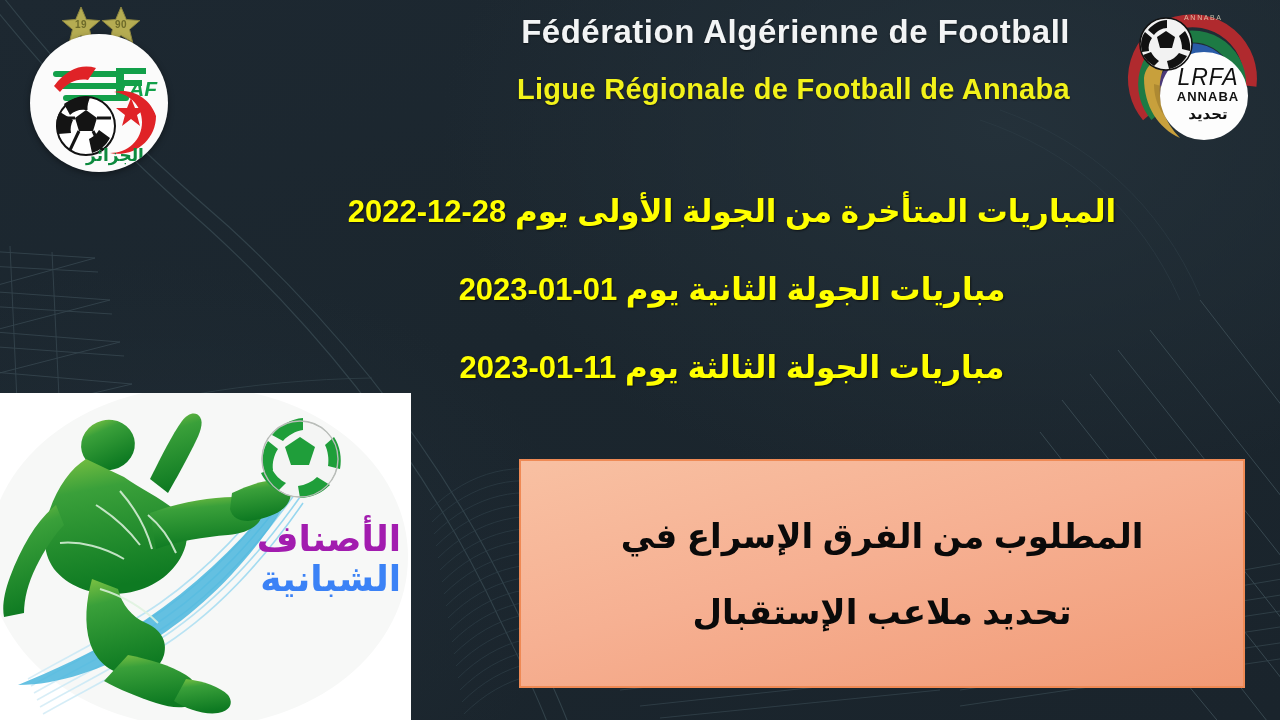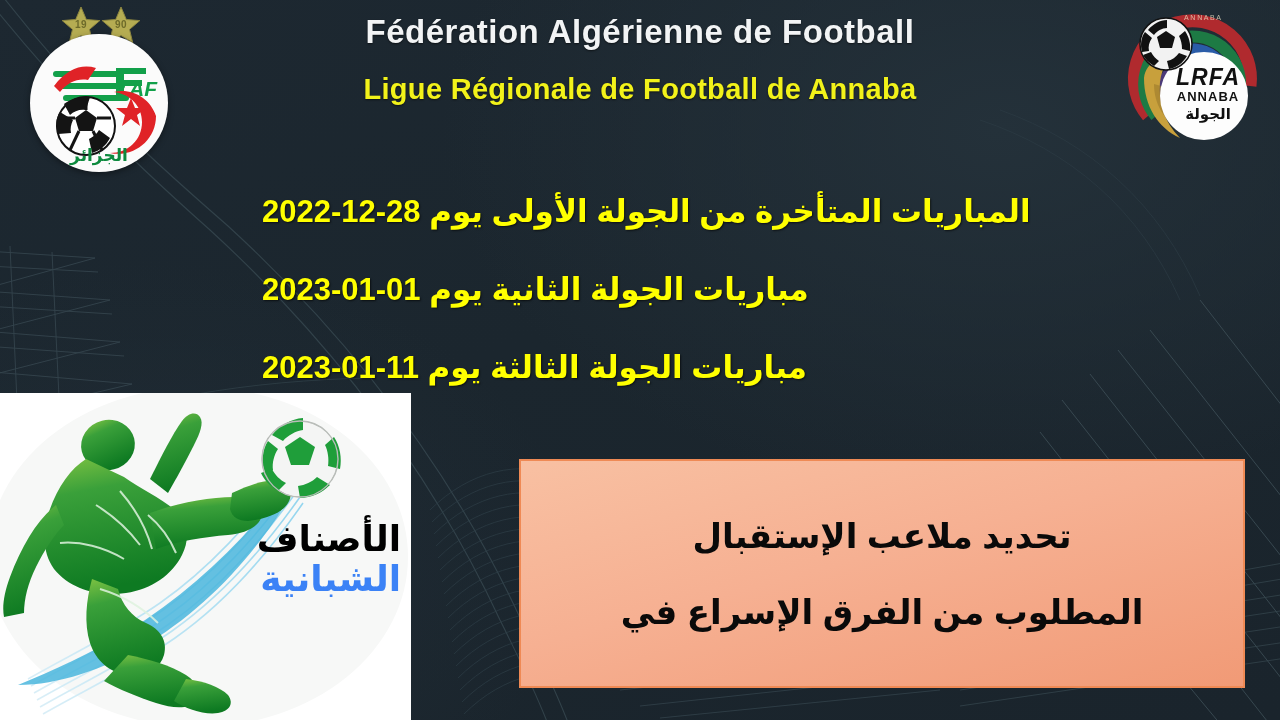--- a/index.html
+++ b/index.html
@@ -17,39 +17,39 @@
       linear-gradient(160deg,#1d2831 0%,#1b262e 45%,#1a242c 100%);
     overflow:hidden;
   }
   
   .bg-art{position:absolute;inset:0;pointer-events:none;}
   .bg-art svg{position:absolute;inset:0;width:1280px;height:720px;}
 
   
   .header{
     position:absolute;left:210px;top:14px;width:860px;
-    text-align:center;
+    text-align:right;
   }
   .title-main{
     font-size:33px;font-weight:bold;color:#f2f4f5;
     letter-spacing:.5px;line-height:1.12;
     text-shadow:0 1px 2px rgba(0,0,0,.55);
     white-space:nowrap;
   }
   .title-sub{
     font-size:29px;font-weight:bold;color:#f2f21a;
     letter-spacing:.3px;line-height:1.2;margin-top:21px;
     text-shadow:0 1px 2px rgba(0,0,0,.55);
     white-space:nowrap;
   }
 
   
   .announcements{
     position:absolute;right:78px;top:196px;width:940px;
-    direction:rtl;text-align:left;
+    direction:rtl;text-align:center;
   }
   .ann-line{
     font-size:31px;font-weight:bold;color:#ffff00;
     line-height:1.0;margin-bottom:47px;
     text-shadow:1px 1px 2px rgba(0,0,0,.6);
     white-space:nowrap;
   }
   .ann-line:last-child{margin-bottom:0;}
 
   
@@ -83,50 +83,50 @@
     font-size:10px;font-weight:bold;color:#6d6a2a;letter-spacing:.5px;
   }
   .faf-disc{
     position:absolute;left:6px;top:28px;width:138px;height:138px;
     border-radius:50%;background:#fbfbfb;
     box-shadow:0 2px 6px rgba(0,0,0,.4);
     overflow:hidden;
   }
   .faf-disc svg{position:absolute;left:0;top:0;}
   .faf-algerie{
-    position:absolute;left:0;bottom:6px;width:138px;text-align:center;
+    position:absolute;left:16px;bottom:6px;width:138px;text-align:center;
     font-size:17px;font-weight:bold;color:#0c8a3e;direction:rtl;
   }
 
   
   .lrfa-crest{position:absolute;left:1118px;top:4px;width:152px;height:152px;}
   .lrfa-crest svg{position:absolute;left:0;top:0;}
   .lrfa-txt{
     position:absolute;left:40px;top:62px;width:100px;text-align:center;
     color:#111;
   }
-  .lrfa-abbr{font-size:23px;font-weight:bold;font-style:italic;letter-spacing:1px;line-height:1;}
+  .lrfa-abbr{font-size:23px;font-weight:normal;font-style:italic;letter-spacing:1px;line-height:1;}
   .lrfa-city{font-size:13px;font-weight:bold;letter-spacing:1px;line-height:1.25;}
   .lrfa-ar{font-size:15px;font-weight:bold;direction:rtl;line-height:1.2;}
 
   
   .youth-panel{
     position:absolute;left:0;top:393px;width:411px;height:327px;
     background:#ffffff;overflow:hidden;
   }
   .youth-disc{
     position:absolute;left:-12px;top:-6px;width:420px;height:340px;
     border-radius:50%;background:#f7f8f7;
   }
   .youth-panel svg.youth-art{position:absolute;left:0;top:0;width:411px;height:327px;}
   .youth-text{
     position:absolute;right:10px;top:128px;width:190px;
     direction:rtl;text-align:right;line-height:1.0;
   }
-  .youth-l1{font-size:36px;font-weight:bold;color:#000000;letter-spacing:-1px;}
+  .youth-l1{font-size:36px;font-weight:bold;color:#a21caf;letter-spacing:-1px;}
   .youth-l2{font-size:36px;font-weight:bold;color:#3b82f6;letter-spacing:-1px;margin-top:4px;}
 </style>
 </head>
 <body>
 
 <div class="poster">
 
   <div class="bg-art">
     <svg viewBox="0 0 1280 720" xmlns="http://www.w3.org/2000/svg">
       <g stroke="#36474f" stroke-width="1.1" fill="none" opacity="0.85">
@@ -283,38 +283,38 @@
         <path d="M36,62 C31,59 27,55 25,51 L33,48 C35,52 38,55 41,57 Z"></path>
       </g>
 
       <g fill="#f0e7c9" opacity=".75" font-family="Liberation Sans, sans-serif" font-size="7">
         <text x="66" y="16">A N N A B A</text>
       </g>
     </svg>
     <div class="lrfa-txt">
       <div class="lrfa-abbr">LRFA</div>
       <div class="lrfa-city">ANNABA</div>
-      <div class="lrfa-ar">الجولة</div>
+      <div class="lrfa-ar">تحديد</div>
     </div>
   </div>
 
   <div class="header">
     <div class="title-main">Fédération Algérienne de Football</div>
     <div class="title-sub">Ligue Régionale de Football de Annaba</div>
   </div>
 
   <div class="announcements">
     <div class="ann-line">المباريات المتأخرة من الجولة الأولى يوم 28-12-2022</div>
     <div class="ann-line">مباريات الجولة الثانية يوم 01-01-2023</div>
     <div class="ann-line">مباريات الجولة الثالثة يوم 11-01-2023</div>
   </div>
 
   <div class="callout">
+    <div class="callout-line">المطلوب من الفرق الإسراع في</div>
     <div class="callout-line">تحديد ملاعب الإستقبال</div>
-    <div class="callout-line">المطلوب من الفرق الإسراع في</div>
   </div>
 
   <div class="youth-panel">
     <div class="youth-disc"></div>
     <svg class="youth-art" viewBox="0 0 411 327" xmlns="http://www.w3.org/2000/svg">
       <defs>
         <linearGradient id="plGrad" x1="0" y1="0" x2="0.2" y2="1">
           <stop offset="0%" stop-color="#7dc242"></stop>
           <stop offset="28%" stop-color="#3aa03a"></stop>
           <stop offset="100%" stop-color="#0e7a22"></stop>

